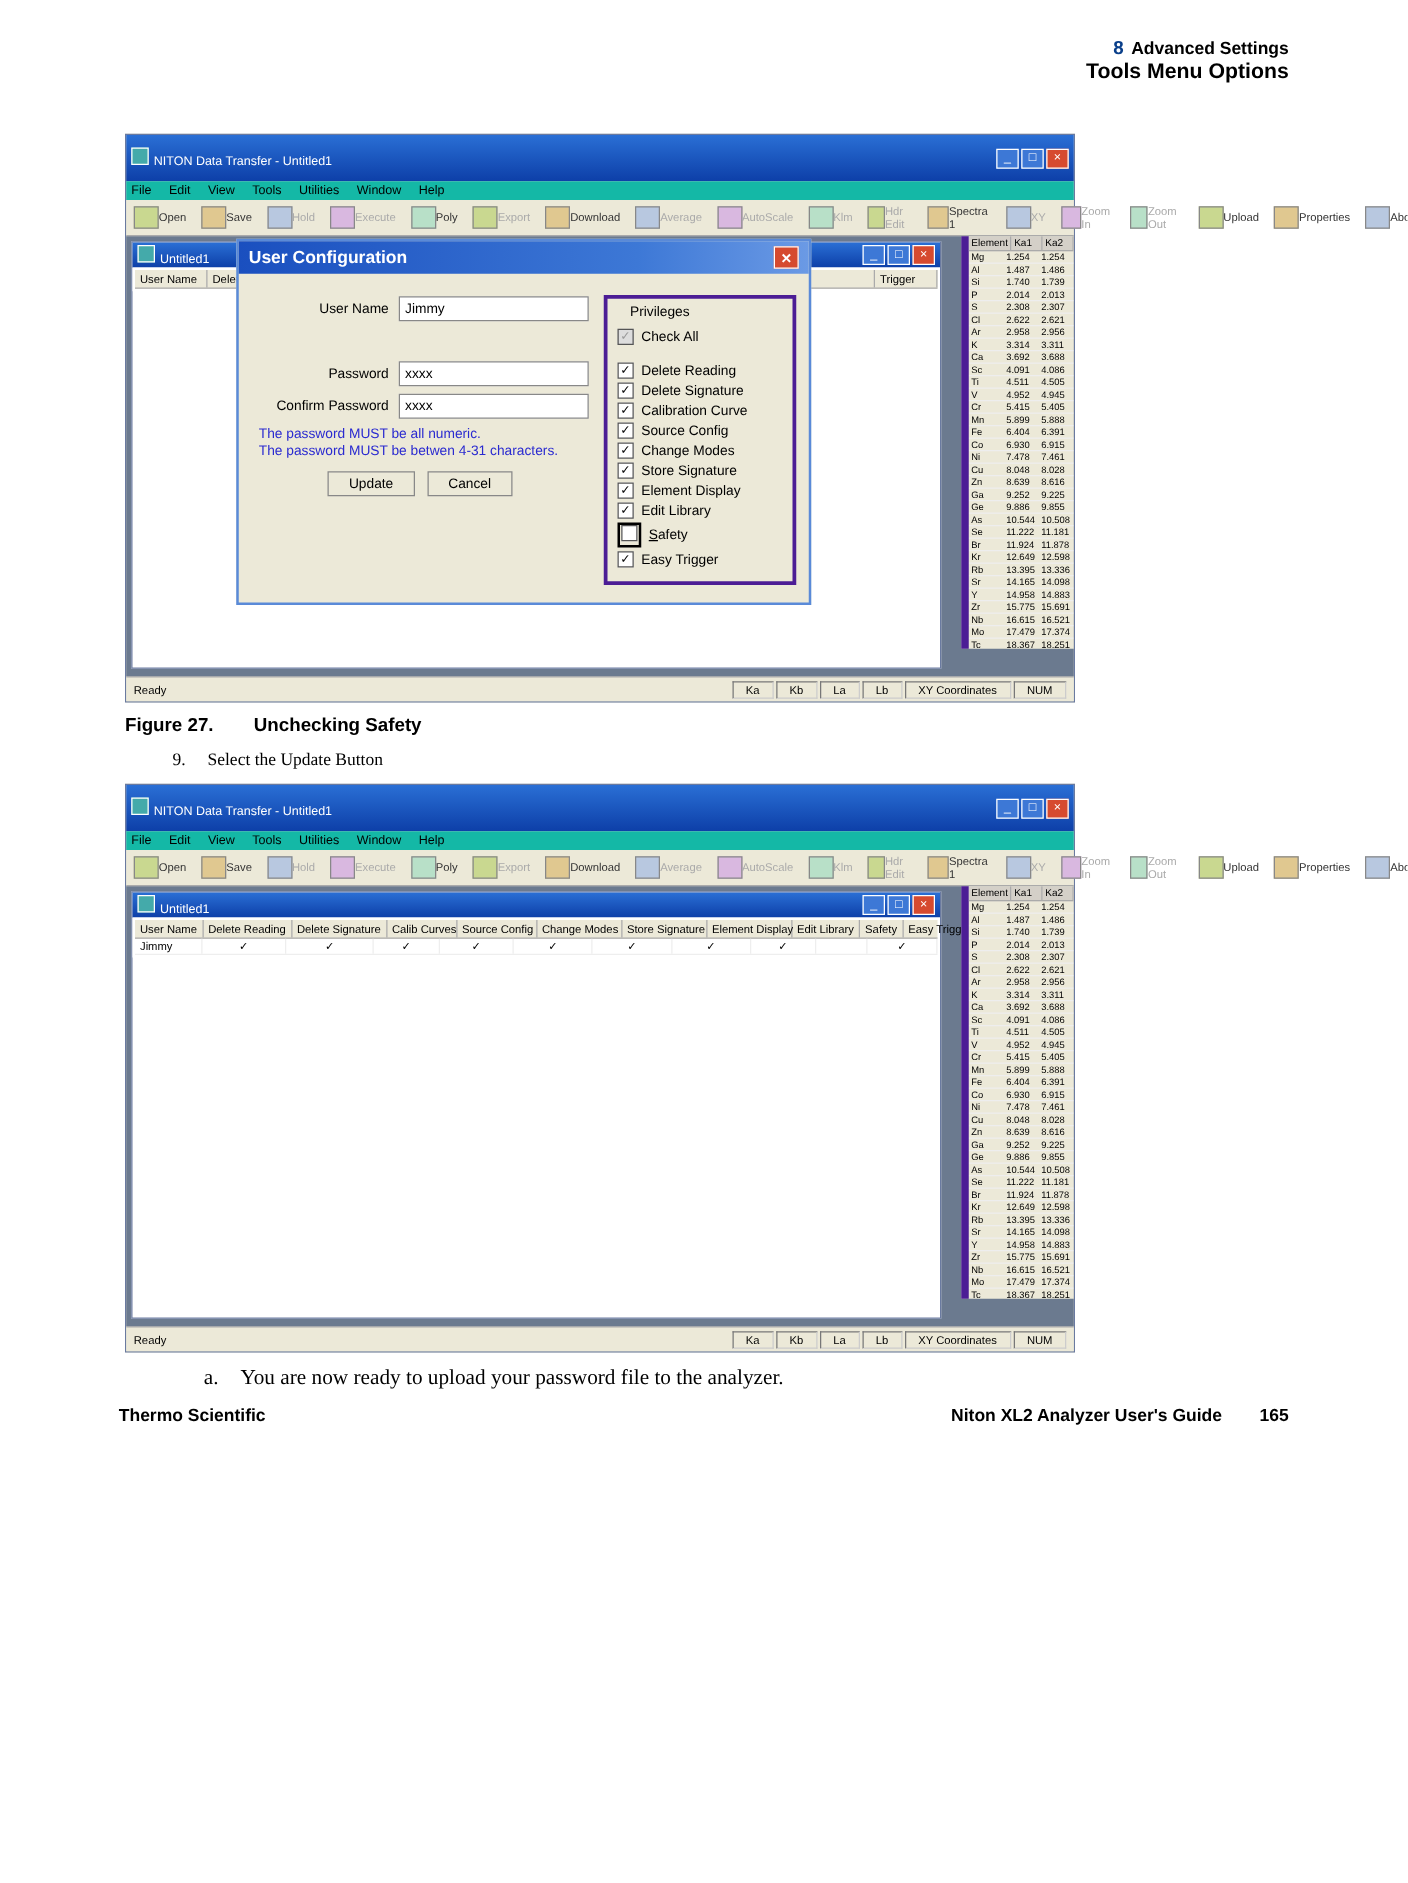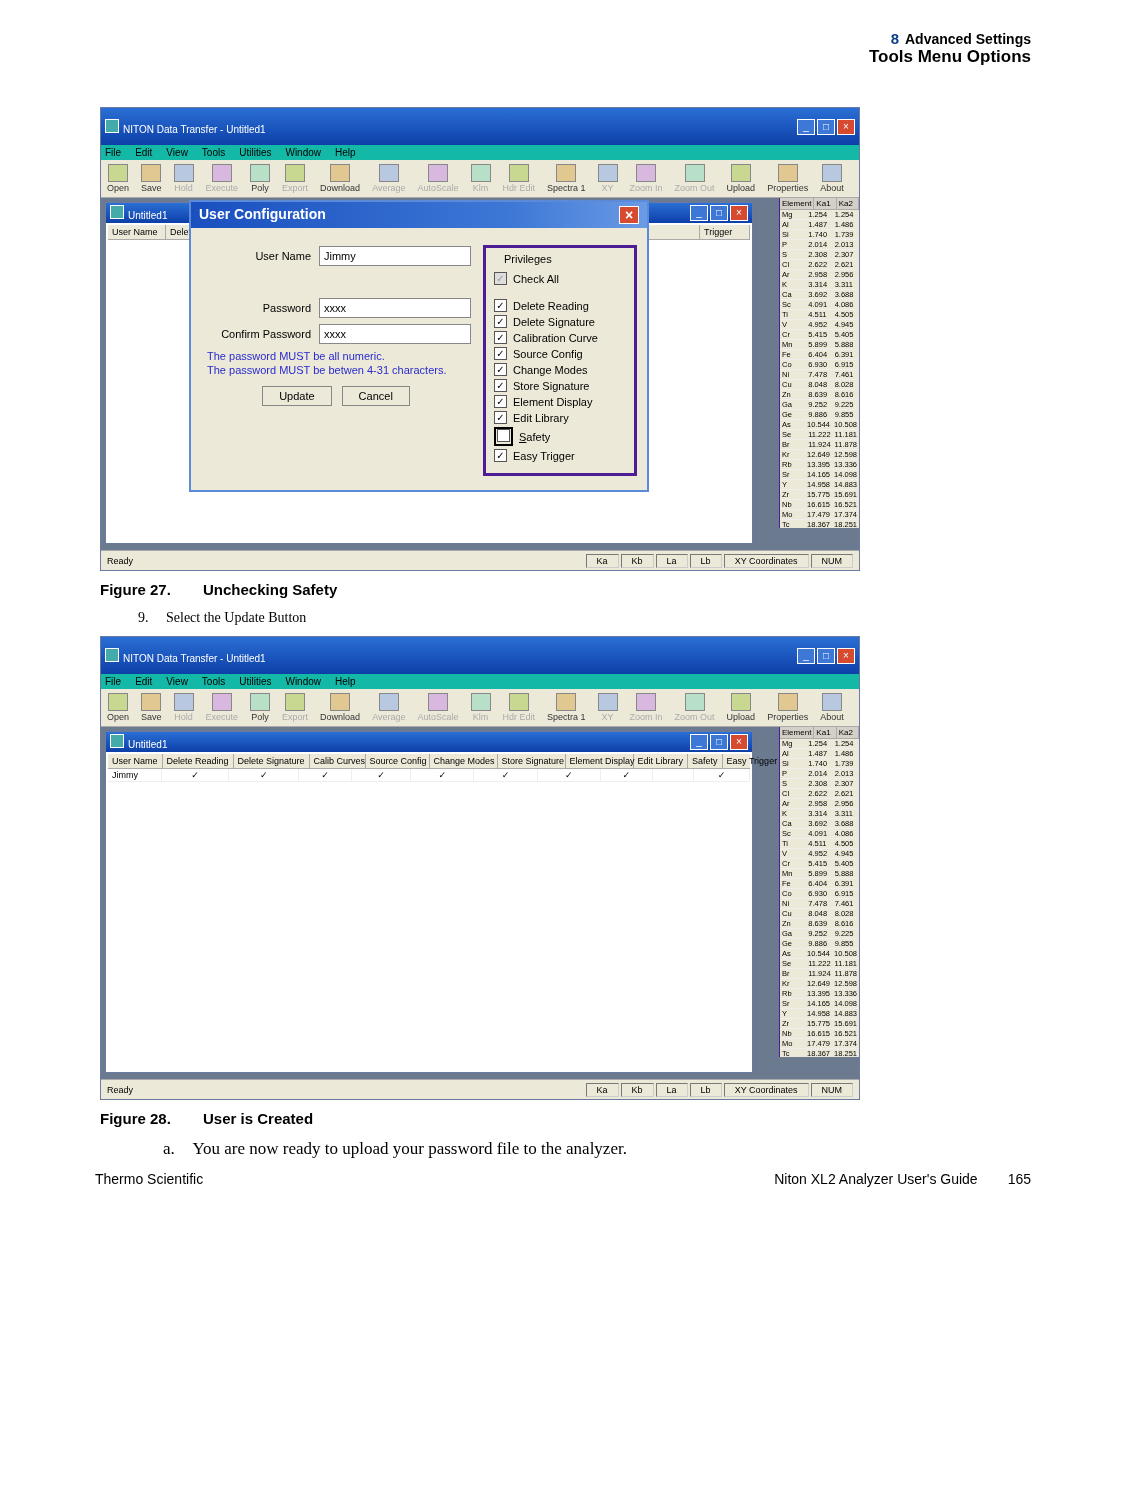--- a/index.html
+++ b/index.html
@@ -9,31 +9,31 @@
 .header .chapnum{color:#0a3f8a;font-weight:bold;margin-right:6px;font-size:15px}
 .header .line1{font-weight:bold}
 .header .line2{font-weight:bold;font-size:17px}
 .fig{margin:8px 0 10px 5px}
 .caption{font-weight:bold;font-size:15px;margin:8px 0 12px 5px}
 .caption .lbl{margin-right:28px}
 .step{font-family:'Times New Roman',serif;font-size:14px;margin:8px 0 10px 43px}
 .step .num{margin-right:14px}
 .substep{font-family:'Times New Roman',serif;font-size:17px;margin:10px 0 12px 68px}
 .substep .num{margin-right:14px}
-.footer{display:flex;justify-content:space-between;align-items:center;font-size:14px;font-weight:normal;padding:0 0}
+.footer{display:flex;justify-content:space-between;align-items:center;font-size:14px;font-weight:bold;padding:0 0}
 .footer .right{display:flex;gap:30px}
 .app{border:1px solid #6a7aa0;width:760px;background:#ece9d8;font-size:10px}
 .titlebar{background:linear-gradient(#2a6fd5,#0d3fa8);color:#fff;height:37px;display:flex;align-items:center;padding:0 4px;justify-content:space-between}
 .titlebar .ic{width:14px;height:14px;background:#4aa;display:inline-block;margin-right:4px;border:1px solid #fff}
 .winbtns{display:flex;gap:2px}
 .winbtn{width:18px;height:16px;background:#3d78d6;border:1px solid #fff;color:#fff;font-size:10px;text-align:center;line-height:14px}
 .winbtn.close{background:#d64a2f}
 .menubar{background:#14b8a6;padding:2px 4px;display:flex;gap:14px;font-size:10px}
 .toolbar{background:#ece9d8;padding:3px 4px;display:flex;gap:8px;align-items:center;border-bottom:1px solid #aaa}
-.tbtn{display:flex;flex-direction:column;align-items:center;font-size:9px;color:#333;padding:1px 2px}
+.tbtn{display:flex;align-items:center;font-size:9px;color:#333;padding:1px 2px}
 .tbtn.dis{color:#aaa}
 .tico{width:20px;height:18px;background:#c9d890;border:1px solid #888;margin-bottom:1px}
 .tico.b{background:#e0c890}
 .tico.c{background:#b8c8e0}
 .tico.d{background:#d9b8e0}
 .tico.e{background:#b8e0c8}
 .workarea{background:#6b7a8f;padding:8px;min-height:340px;position:relative}
 .doc{background:#fff;border:1px solid #6a7aa0;position:absolute}
 .doc .titlebar{height:20px}
 .doc-body{background:#fff;padding:2px}
@@ -48,21 +48,21 @@
 .finput{flex:1;border:1px solid #888;background:#fff;padding:2px 4px;font-size:11px;height:20px}
 .hint{color:#2a2ad0;font-size:11px;margin:2px 0 2px 6px}
 .btnrow{display:flex;gap:10px;justify-content:center;margin-top:10px}
 .btn{border:1px solid #888;background:#ece9d8;padding:3px 16px;font-size:11px}
 .grp{border:3px solid #4c1d95;padding:6px 0 8px 8px;margin-top:5px}
 .grp-title{margin:-14px 0 4px 6px;background:#ece9d8;display:inline-block;padding:0 4px;font-size:11px}
 .chk{display:flex;align-items:center;gap:6px;margin:3px 0;font-size:11px}
 .chkbox{width:13px;height:13px;border:1px solid #555;background:#fff;display:inline-flex;align-items:center;justify-content:center;font-size:10px;line-height:10px}
 .chkbox.dis{background:#ddd;color:#999}
 .safety-highlight{border:2px solid #000;padding:0 1px;display:inline-block}
-.elem-panel{position:absolute;right:0;top:0;bottom:22px;width:80px;background:#ece9d8;border-left:1px solid #4c1d95;font-size:8px;overflow:hidden}
+.elem-panel{position:absolute;right:0;top:0;bottom:22px;width:90px;background:#ece9d8;border-left:6px solid #4c1d95;font-size:8px;overflow:hidden}
 .elem-header{display:flex;background:#d4d0c8;border-bottom:1px solid #aaa}
 .elem-header div{flex:1;padding:1px 2px;border-right:1px solid #aaa;font-size:8px}
 .elem-row{display:flex;border-bottom:1px solid #eee}
 .elem-row div{flex:1;padding:0 2px;font-size:7.5px;white-space:nowrap}
 .statusbar{background:#ece9d8;border-top:1px solid #aaa;height:20px;display:flex;justify-content:space-between;align-items:center;padding:0 6px;font-size:9px}
 .statusbar .cells{display:flex;gap:2px}
 .statusbar .cell{border:1px inset #ccc;padding:1px 10px;font-size:9px}
 .table-head{display:flex;background:#ece9d8;border-bottom:1px solid #aaa}
 .table-head div{border-right:1px solid #aaa;padding:2px 4px;font-size:9px;white-space:nowrap}
 .th0{width:58px}.th1{width:72px}.th2{width:76px}.th3{width:56px}.th4{width:64px}.th5{width:68px}.th6{width:68px}.th7{width:68px}.th8{width:56px}.th9{width:44px}.th10{width:60px}
@@ -778,24 +778,20 @@
           <span class="cell">Kb</span>
           <span class="cell">La</span>
           <span class="cell">Lb</span>
           <span class="cell">XY Coordinates</span>
           <span class="cell">NUM</span>
         </span>
       </div>
     </div>
   </div>
 
-  <div class="caption">
-    <span class="lbl">Figure 28.</span>
-    <span>User is Created</span>
-  </div>
 
   <div class="substep">
     <span class="num">a.</span>
     <span>You are now ready to upload your password file to the analyzer.</span>
   </div>
 
   <div class="footer">
     <span>Thermo Scientific</span>
     <span class="right">
       <span>Niton XL2 Analyzer User's Guide</span>

